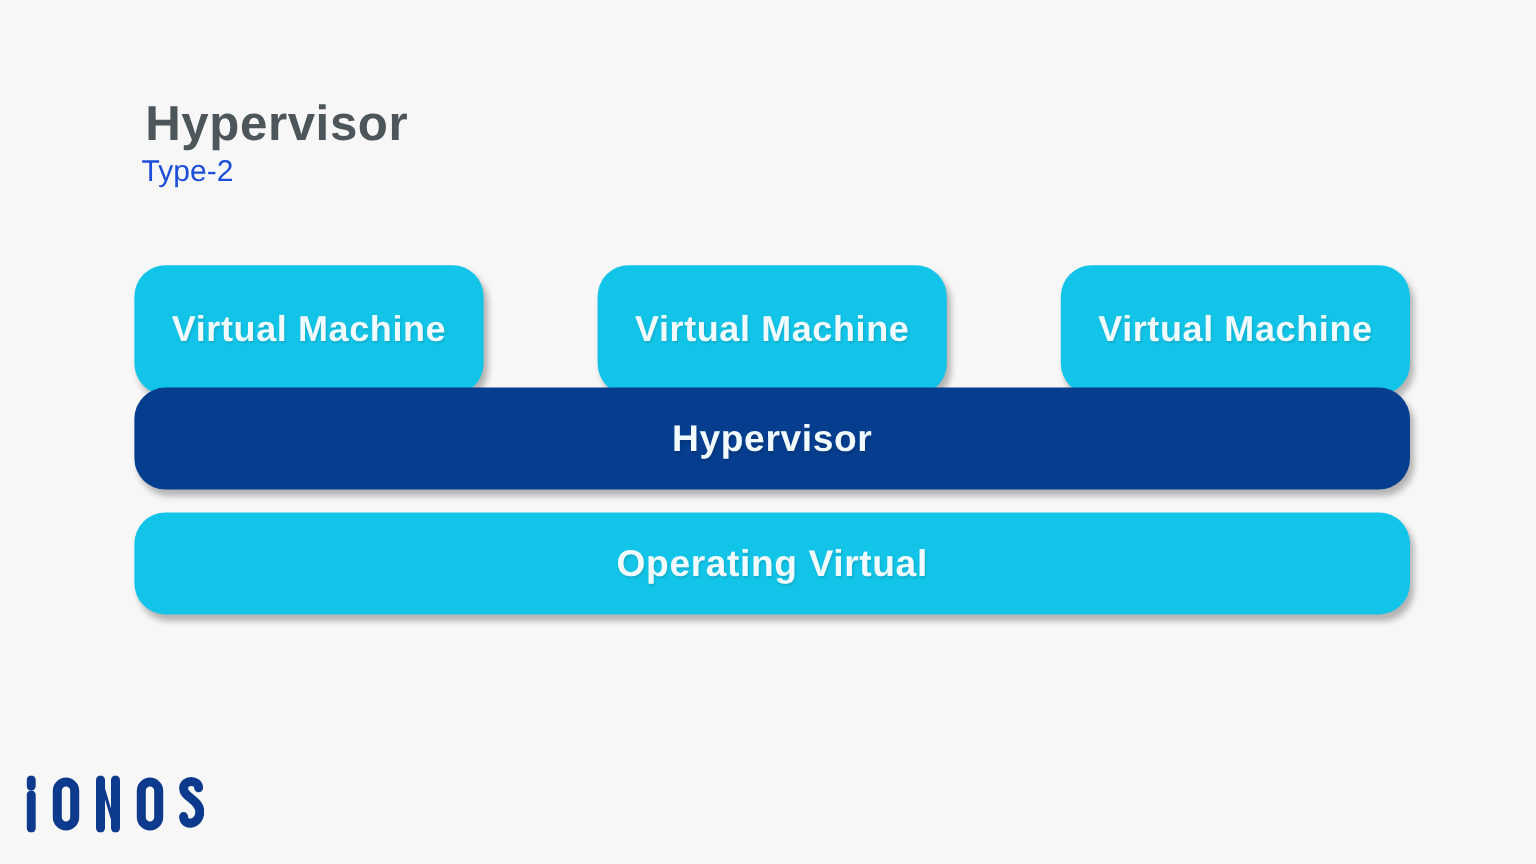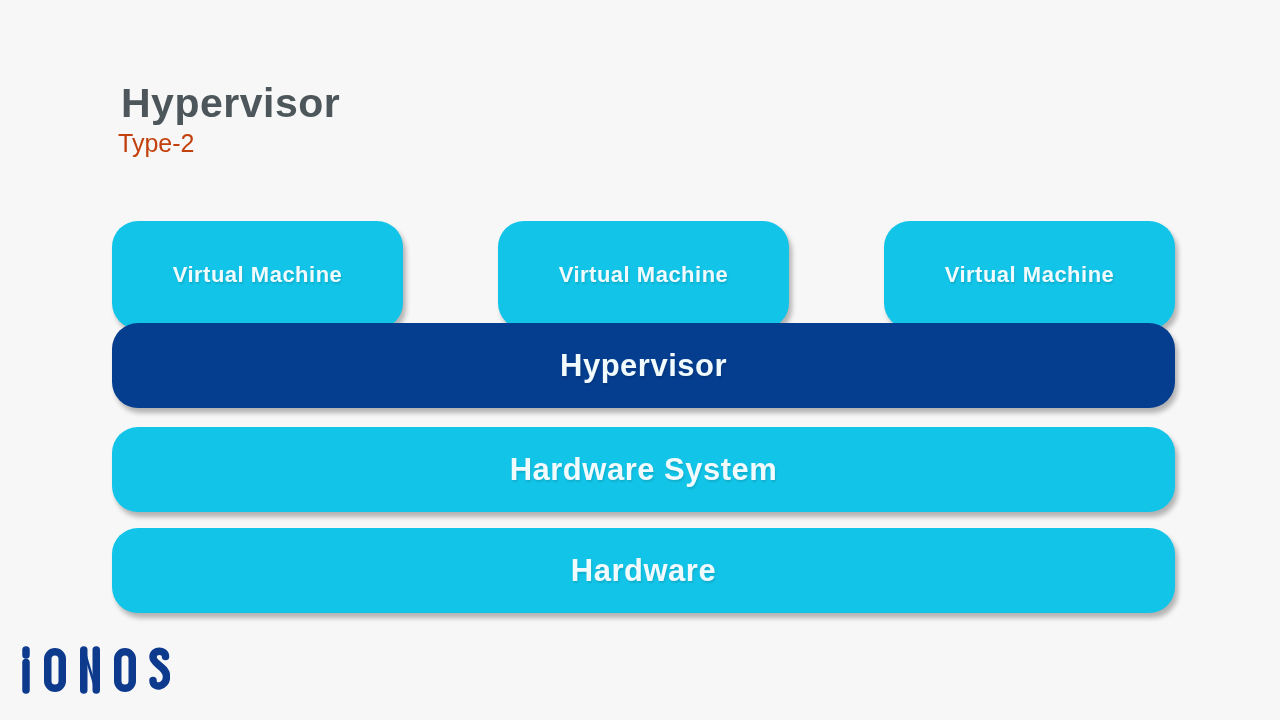--- a/index.html
+++ b/index.html
@@ -24,21 +24,21 @@
     color: #4C565B;
     letter-spacing: 0.5px;
   }
 
   .subtitle {
     position: absolute;
     left: 118px;
     top: 129px;
     font-size: 25px;
     font-weight: normal;
-    color: #c2410c;
+    color: #1d4ed8;
   }
 
   .vm-row {
     position: absolute;
     left: 112px;
     top: 221px;
     width: 1063px;
     height: 85px;
     display: flex;
     justify-content: space-between;
@@ -55,21 +55,21 @@
     text-shadow: 1px 2px 2px rgba(0,0,0,0.12);
     letter-spacing: 0.5px;
   }
 
   .cyan { background: #12C5E8; }
   .navy { background: #053E8F; }
 
   .vm-box {
     width: 291px;
     height: 108px;
-    font-size: 22px;
+    font-size: 30px;
   }
 
   .layer {
     position: absolute;
     left: 112px;
     width: 1063px;
     height: 85px;
     font-size: 31px;
   }
 
@@ -116,26 +116,23 @@
     <div class="block cyan vm-box">
       <span>Virtual Machine</span>
     </div>
   </div>
 
   <div class="block navy layer layer-hypervisor">
     <span>Hypervisor</span>
   </div>
 
   <div class="block cyan layer layer-os">
-    <span>Hardware System</span>
+    <span>Operating Virtual</span>
   </div>
 
-  <div class="block cyan layer layer-hardware">
-    <span>Hardware</span>
-  </div>
 
   <div class="logo" role="img" aria-label="IONOS">
     <svg viewBox="0 0 148 48">
 
       <path class="stroke" d="M4,4 L4,9"></path>
       <path class="stroke" d="M4,16.5 L4,44"></path>
 
       <rect class="stroke" x="25.75" y="5.75" width="14.5" height="36.5" rx="7.25"></rect>
 
       <path class="stroke" d="M61.75,4 L61.75,44"></path>

